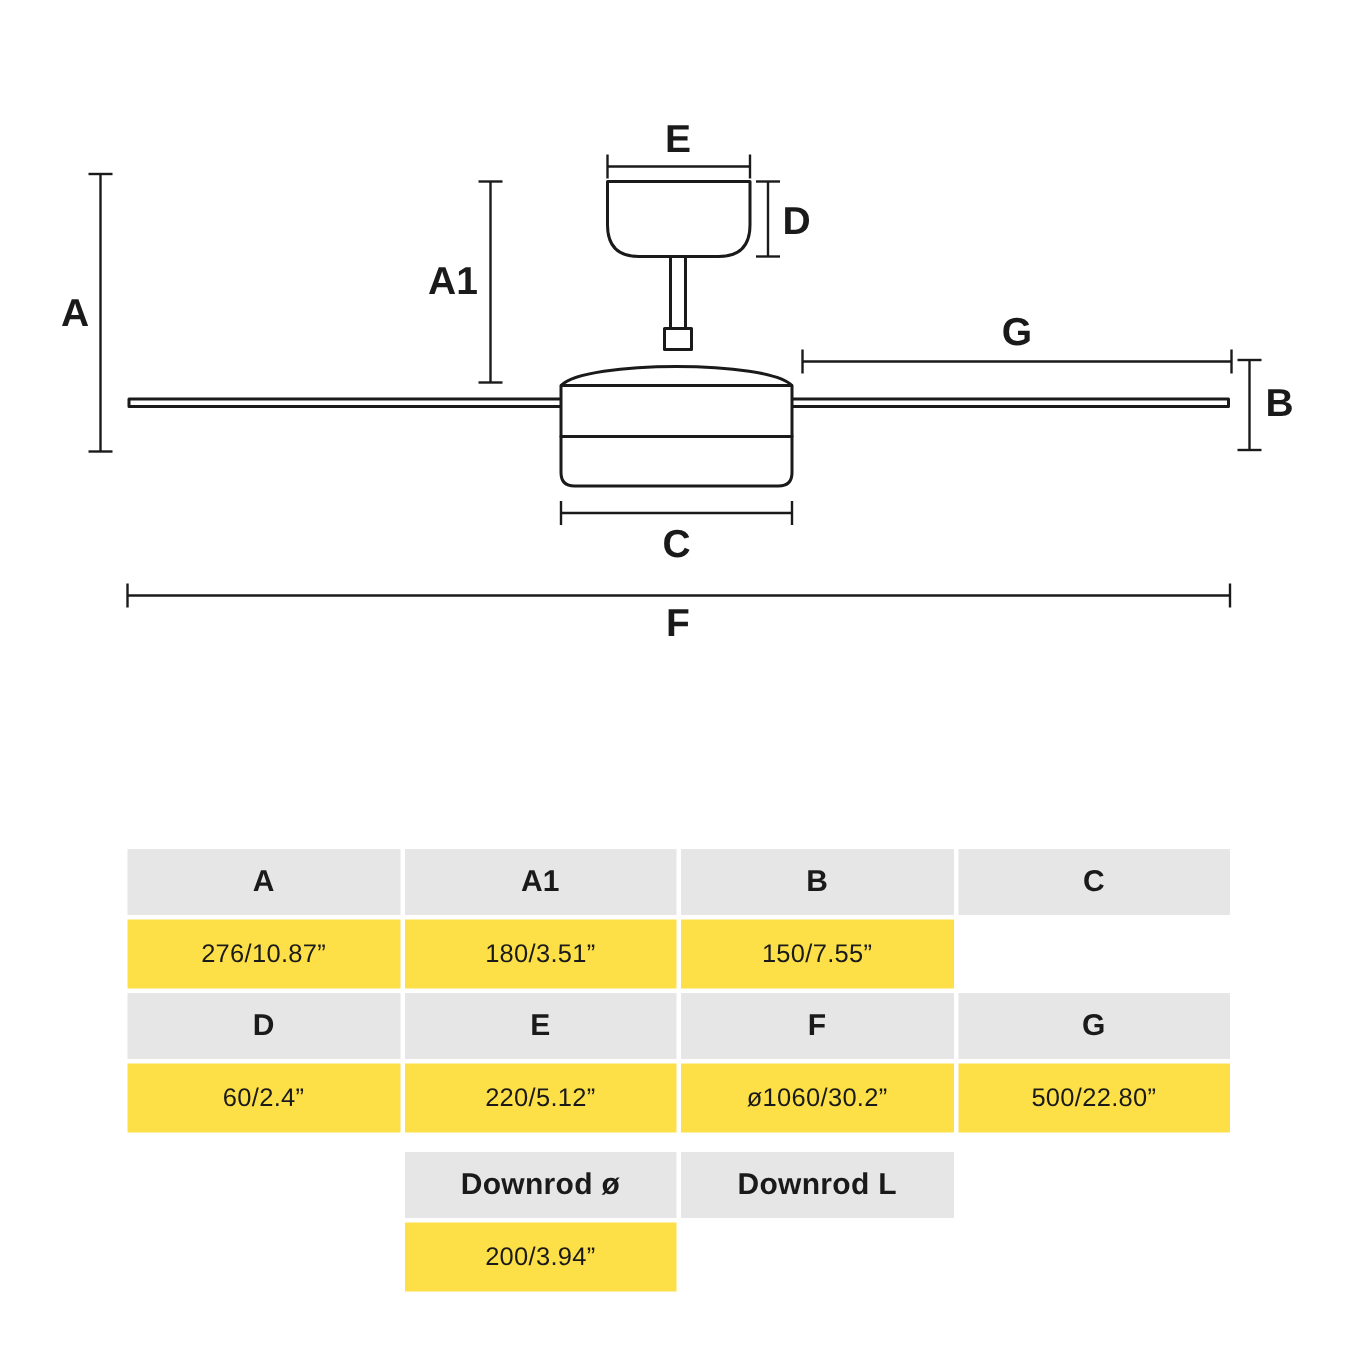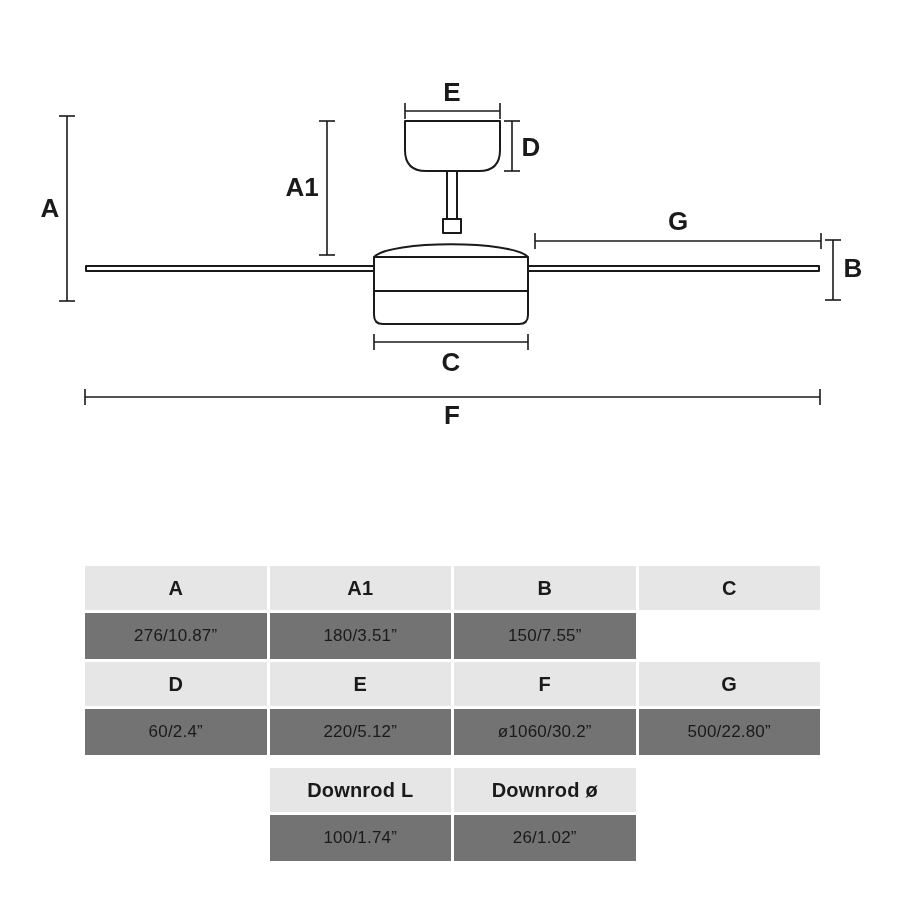--- a/index.html
+++ b/index.html
@@ -19,21 +19,21 @@
     display:flex;flex-direction:column;
   }
   .row{
     display:grid;grid-template-columns:repeat(4,1fr);
     column-gap:3px;margin-bottom:3px;
   }
   .row.header .cell{
     background:#e6e6e6;font-weight:bold;font-size:20px;height:44px;
   }
   .row.values .cell{
-    background:#737373;font-size:17px;height:46px;
+    background:#fde047;font-size:17px;height:46px;
   }
   .cell{
     display:flex;align-items:center;justify-content:center;
     color:#1a1a1a;letter-spacing:.2px;
   }
   .cell.blank{background:transparent !important;}
   .row.section-start{margin-top:10px;}
 </style>
 </head>
 <body>
@@ -133,24 +133,23 @@
   </div>
   <div class="row values">
     <div class="cell">60/2.4”</div>
     <div class="cell">220/5.12”</div>
     <div class="cell">ø1060/30.2”</div>
     <div class="cell">500/22.80”</div>
   </div>
 
   <div class="row header section-start">
     <div class="cell blank"></div>
+    <div class="cell">Downrod ø</div>
     <div class="cell">Downrod L</div>
-    <div class="cell">Downrod ø</div>
     <div class="cell blank"></div>
   </div>
   <div class="row values">
     <div class="cell blank"></div>
-    <div class="cell">100/1.74”</div>
-    <div class="cell">26/1.02”</div>
+    <div class="cell">200/3.94”</div>
     <div class="cell blank"></div>
   </div>
 
 </div>
 
 </body></html>

